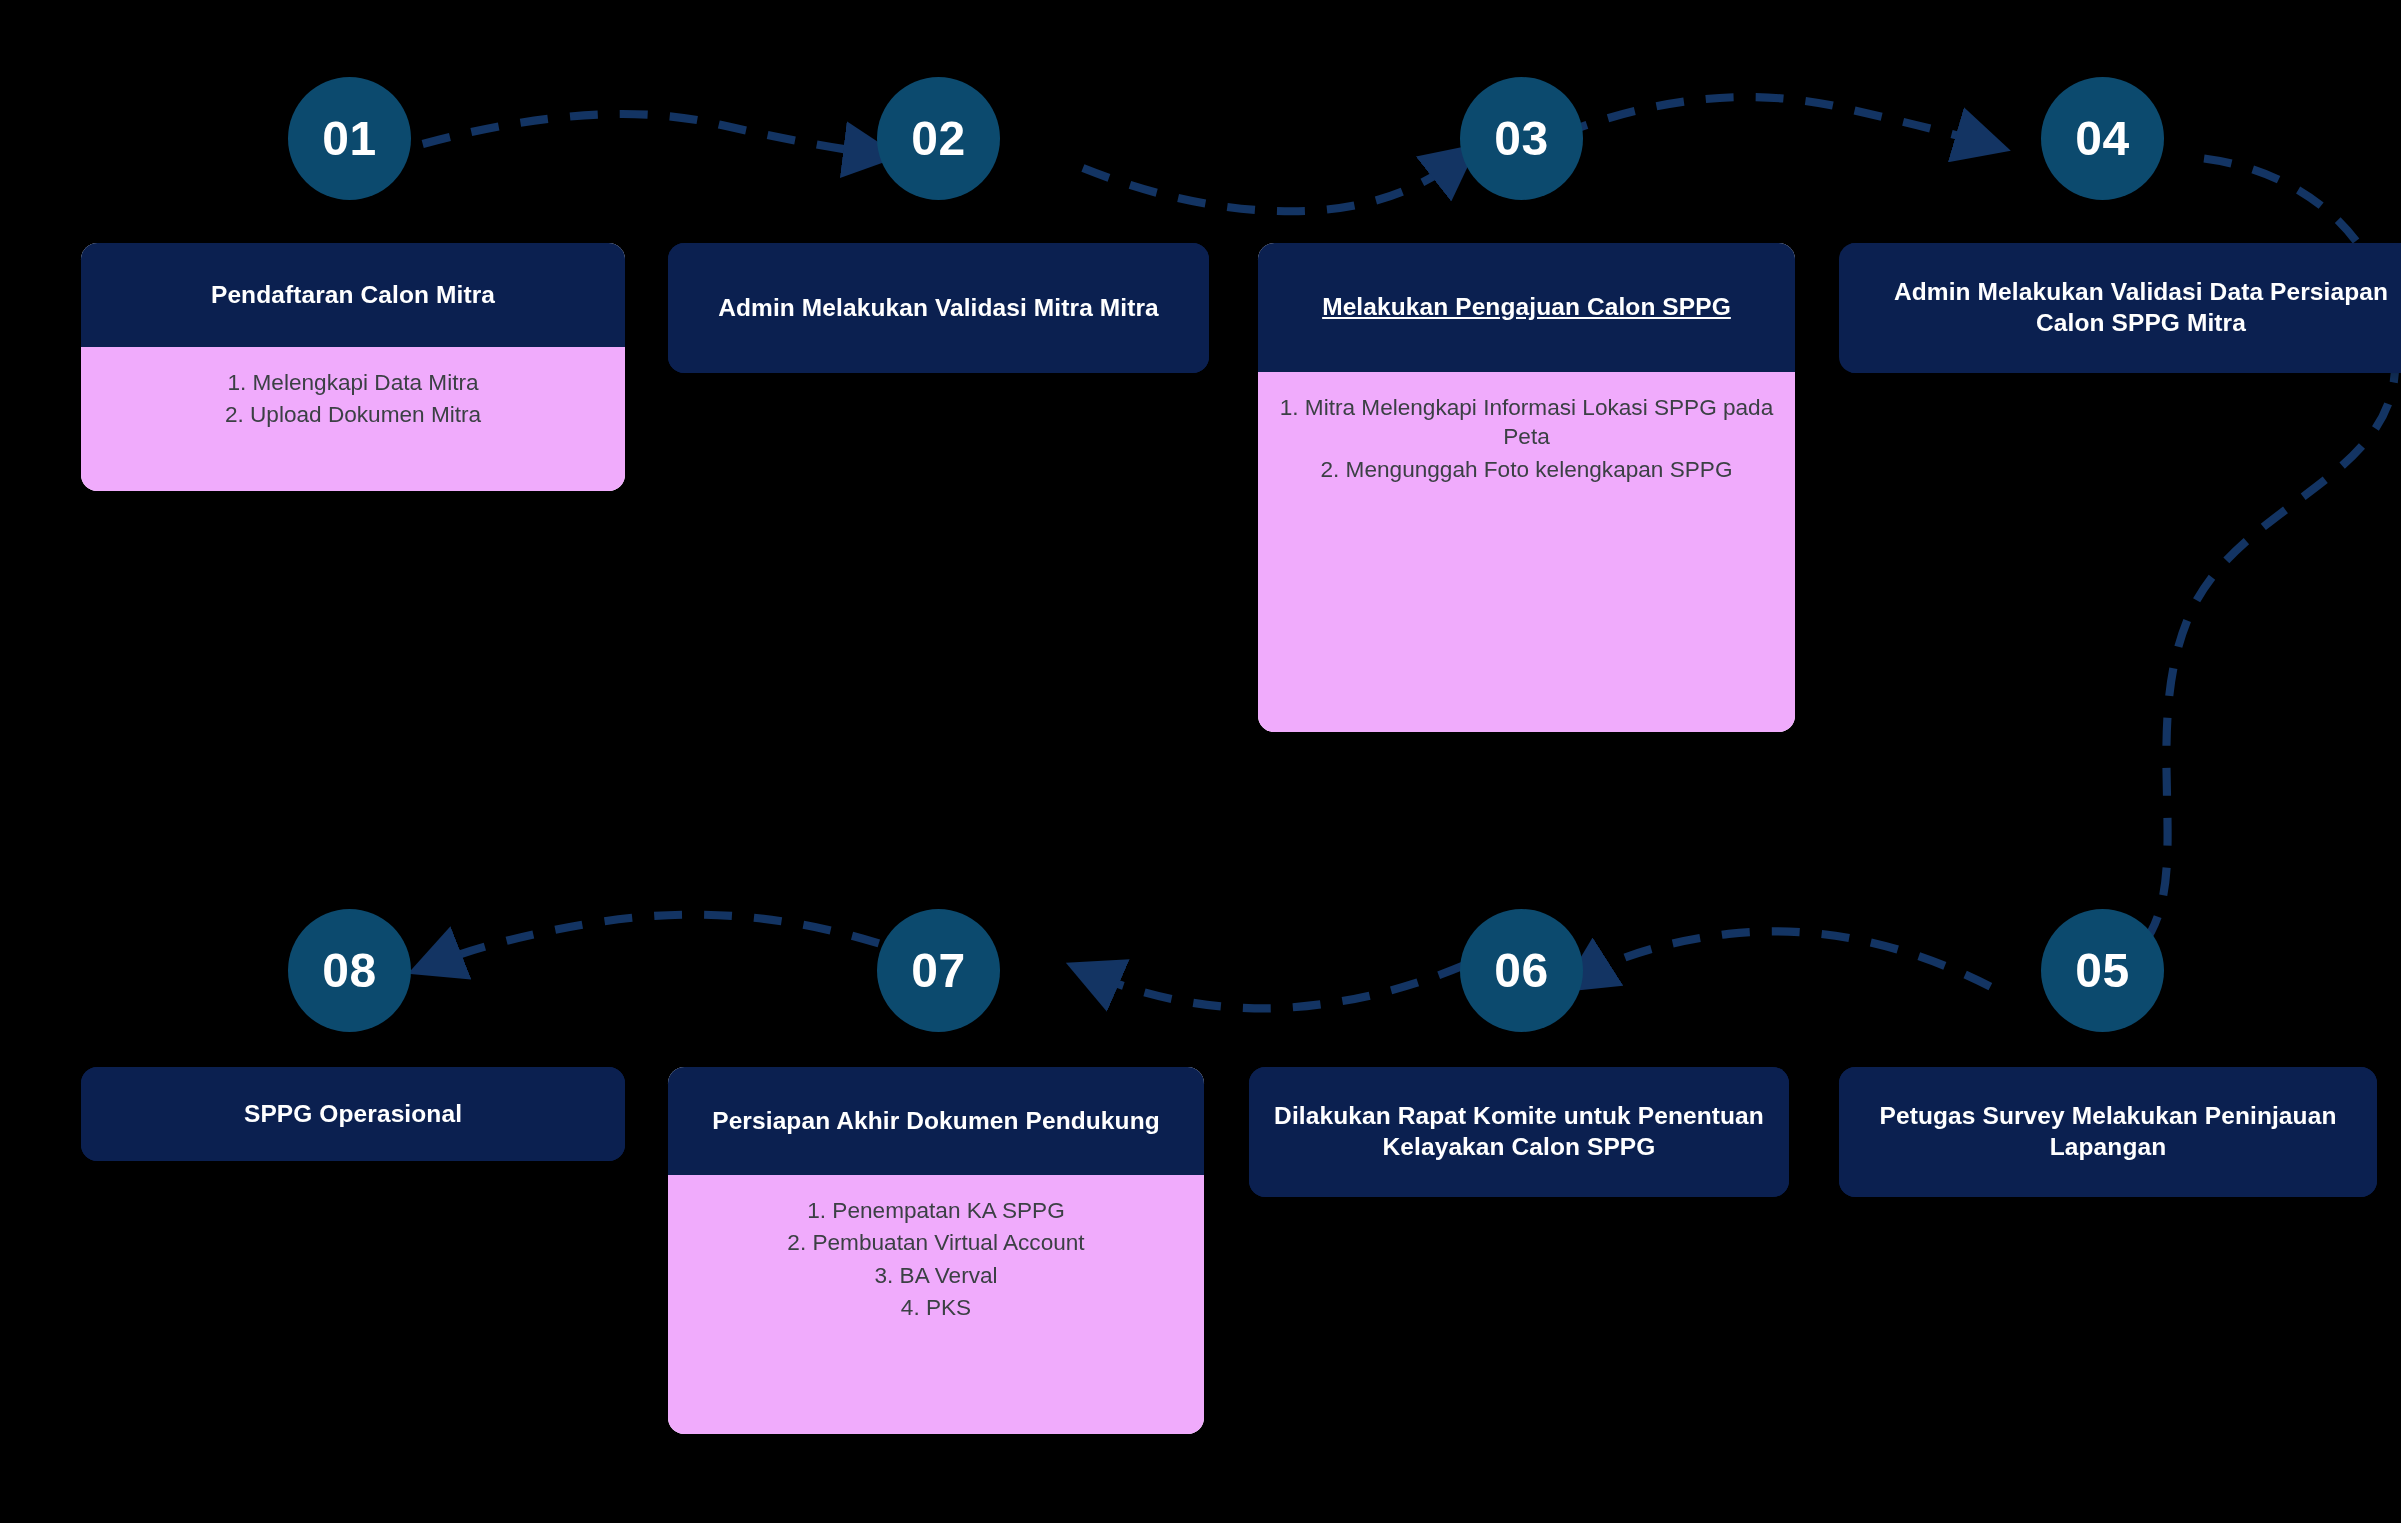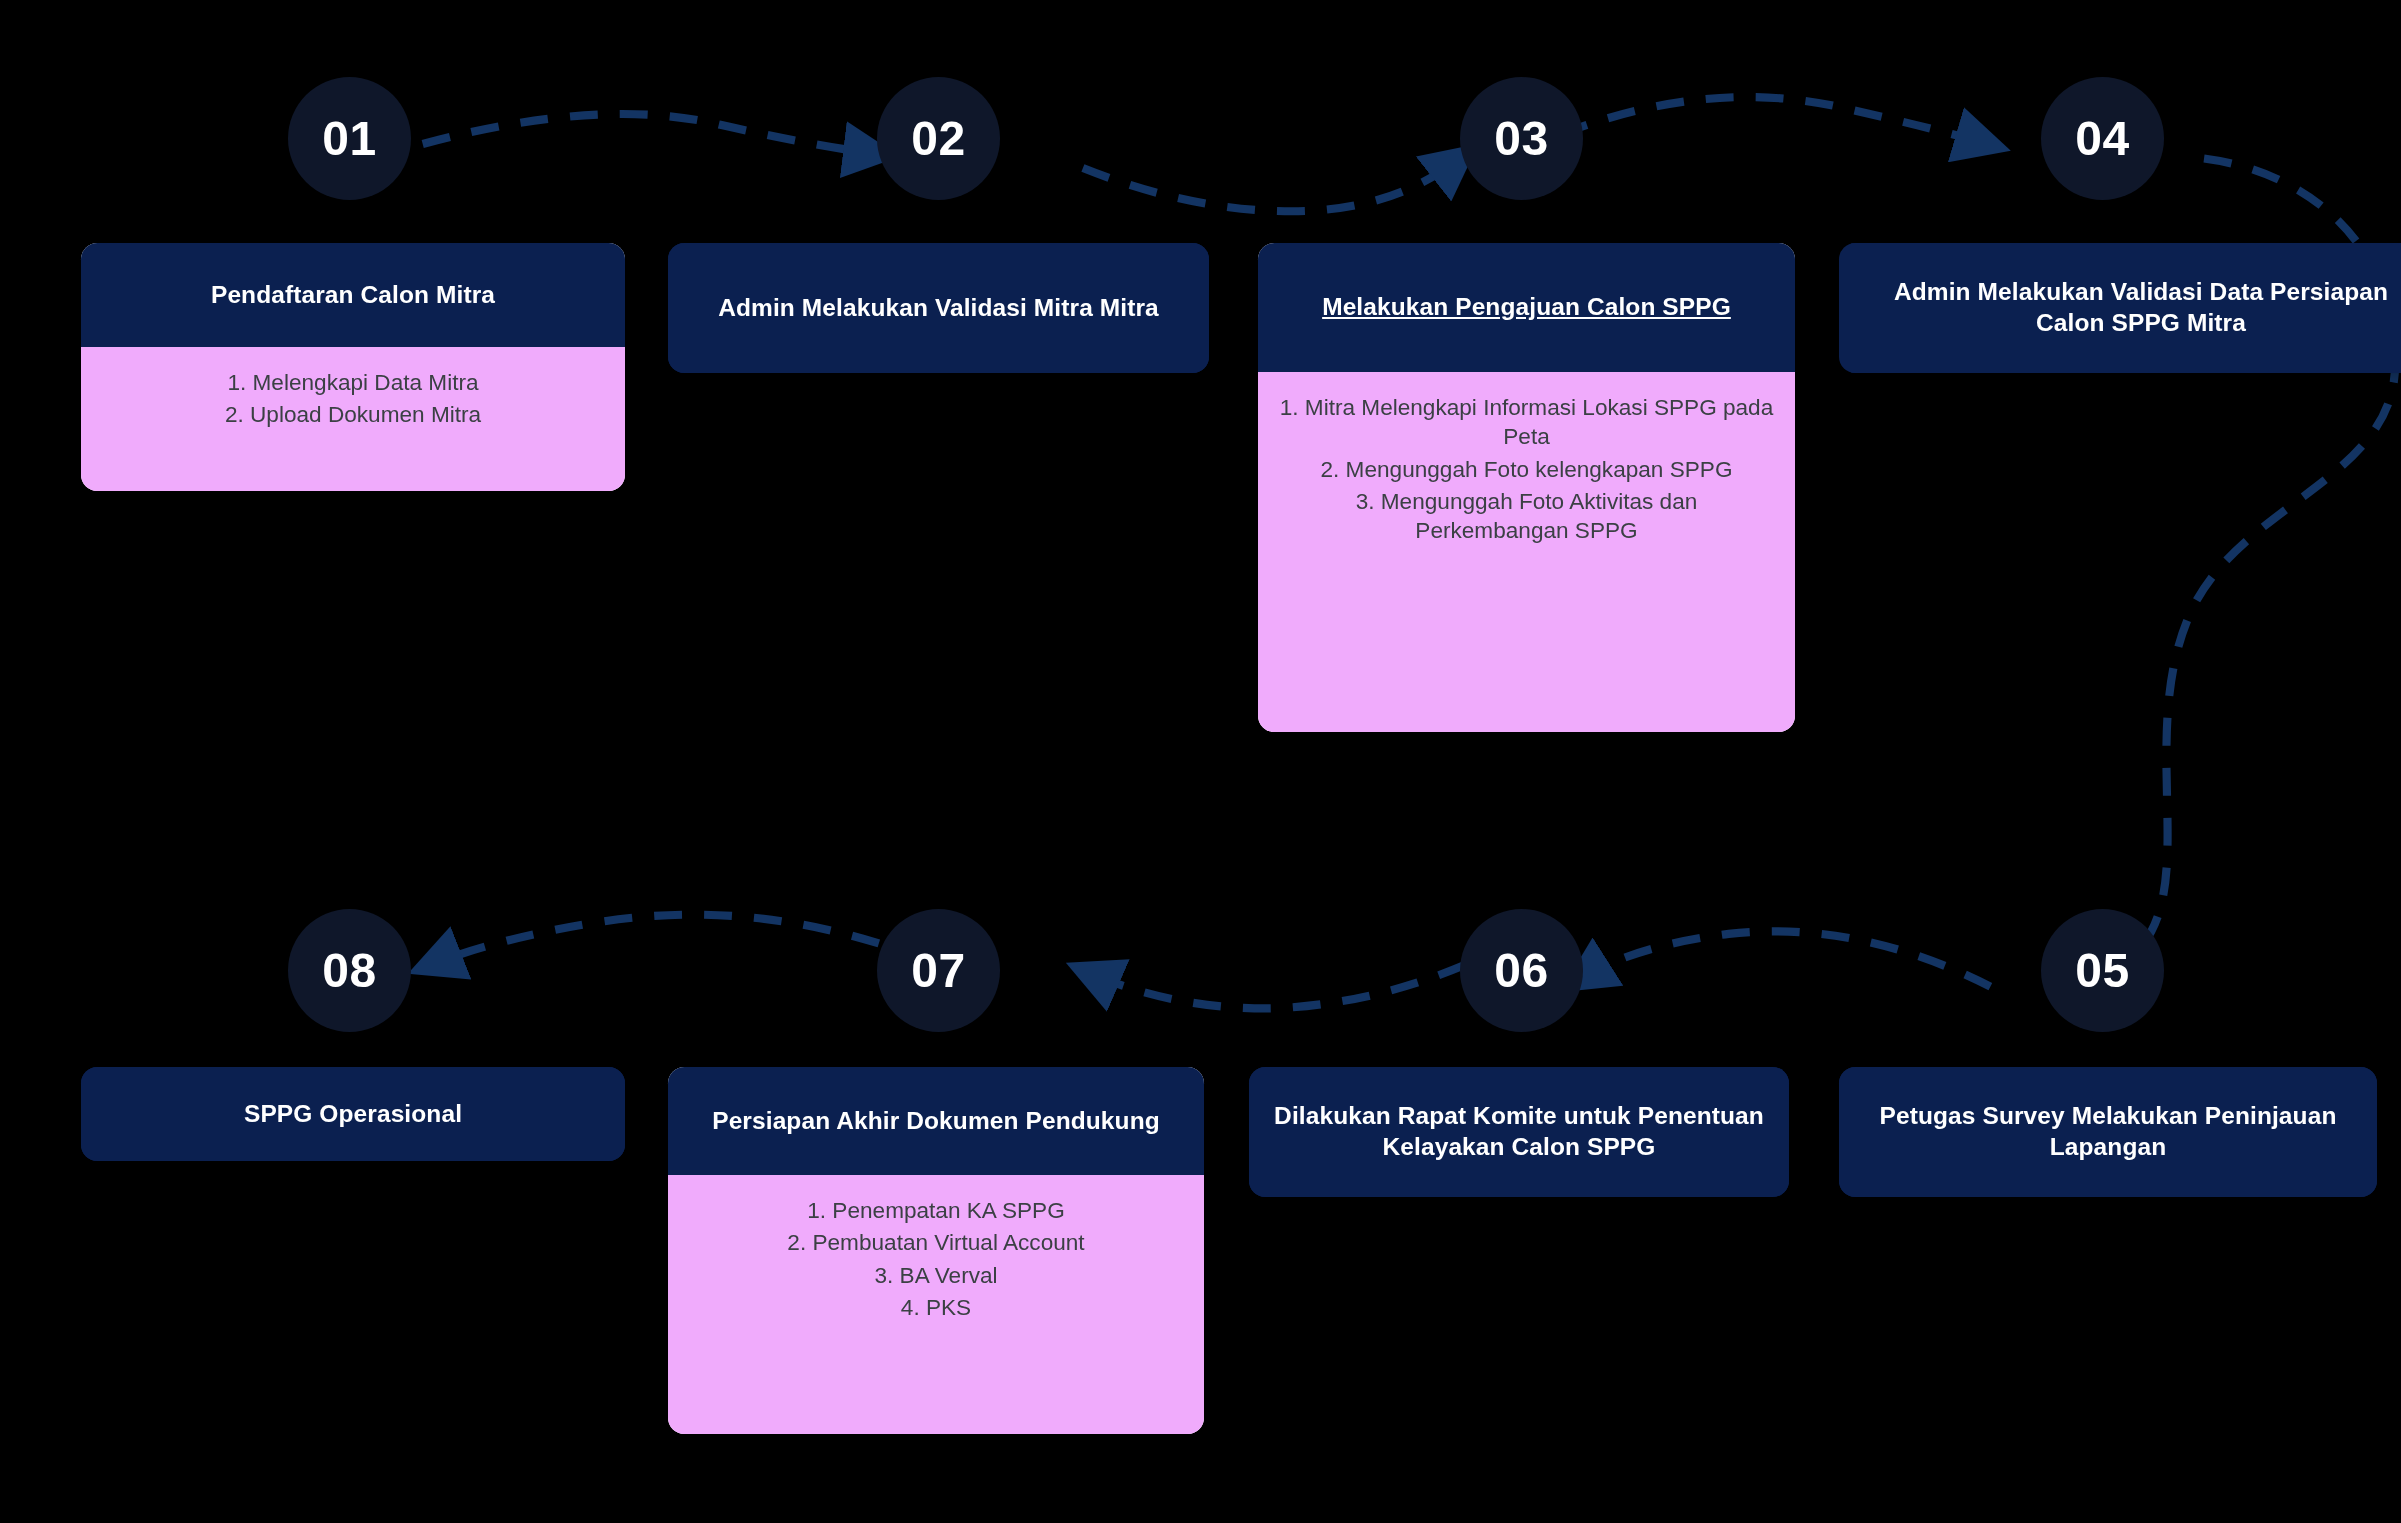--- a/index.html
+++ b/index.html
@@ -35,21 +35,21 @@
   .step-node {
     position: absolute;
     z-index: 2;
   }
 
   .step-circle {
     position: absolute;
     width: 123px;
     height: 123px;
     border-radius: 50%;
-    background: #0f172a;
+    background: #0c4a6e;
     display: flex;
     align-items: center;
     justify-content: center;
     z-index: 3;
   }
   .step-circle-label {
     color: #FFFFFF;
     font-size: 48px;
     font-weight: 700;
     letter-spacing: 0.5px;
@@ -174,21 +174,20 @@
       <span class="step-circle-label">03</span>
     </div>
     <div class="step-card" style="left:1258px;top:243px;width:537px;">
       <div class="card-header" style="height:129px;text-decoration:underline;">
         <div class="card-header-title">Melakukan Pengajuan Calon SPPG</div>
       </div>
       <div class="card-body" style="height:360px;">
         <ul class="card-list">
           <li class="card-list-item">1.  Mitra Melengkapi Informasi Lokasi SPPG pada Peta</li>
           <li class="card-list-item">2.  Mengunggah Foto kelengkapan SPPG</li>
-          <li class="card-list-item">3.  Mengunggah Foto Aktivitas dan Perkembangan SPPG</li>
         </ul>
       </div>
     </div>
   </div>
 
   <div class="step-node" style="left:0;top:0;">
     <div class="step-circle" style="left:2041px;top:77px;">
       <span class="step-circle-label">04</span>
     </div>
     <div class="step-card no-body" style="left:1839px;top:243px;width:580px;padding-left:12px;">

